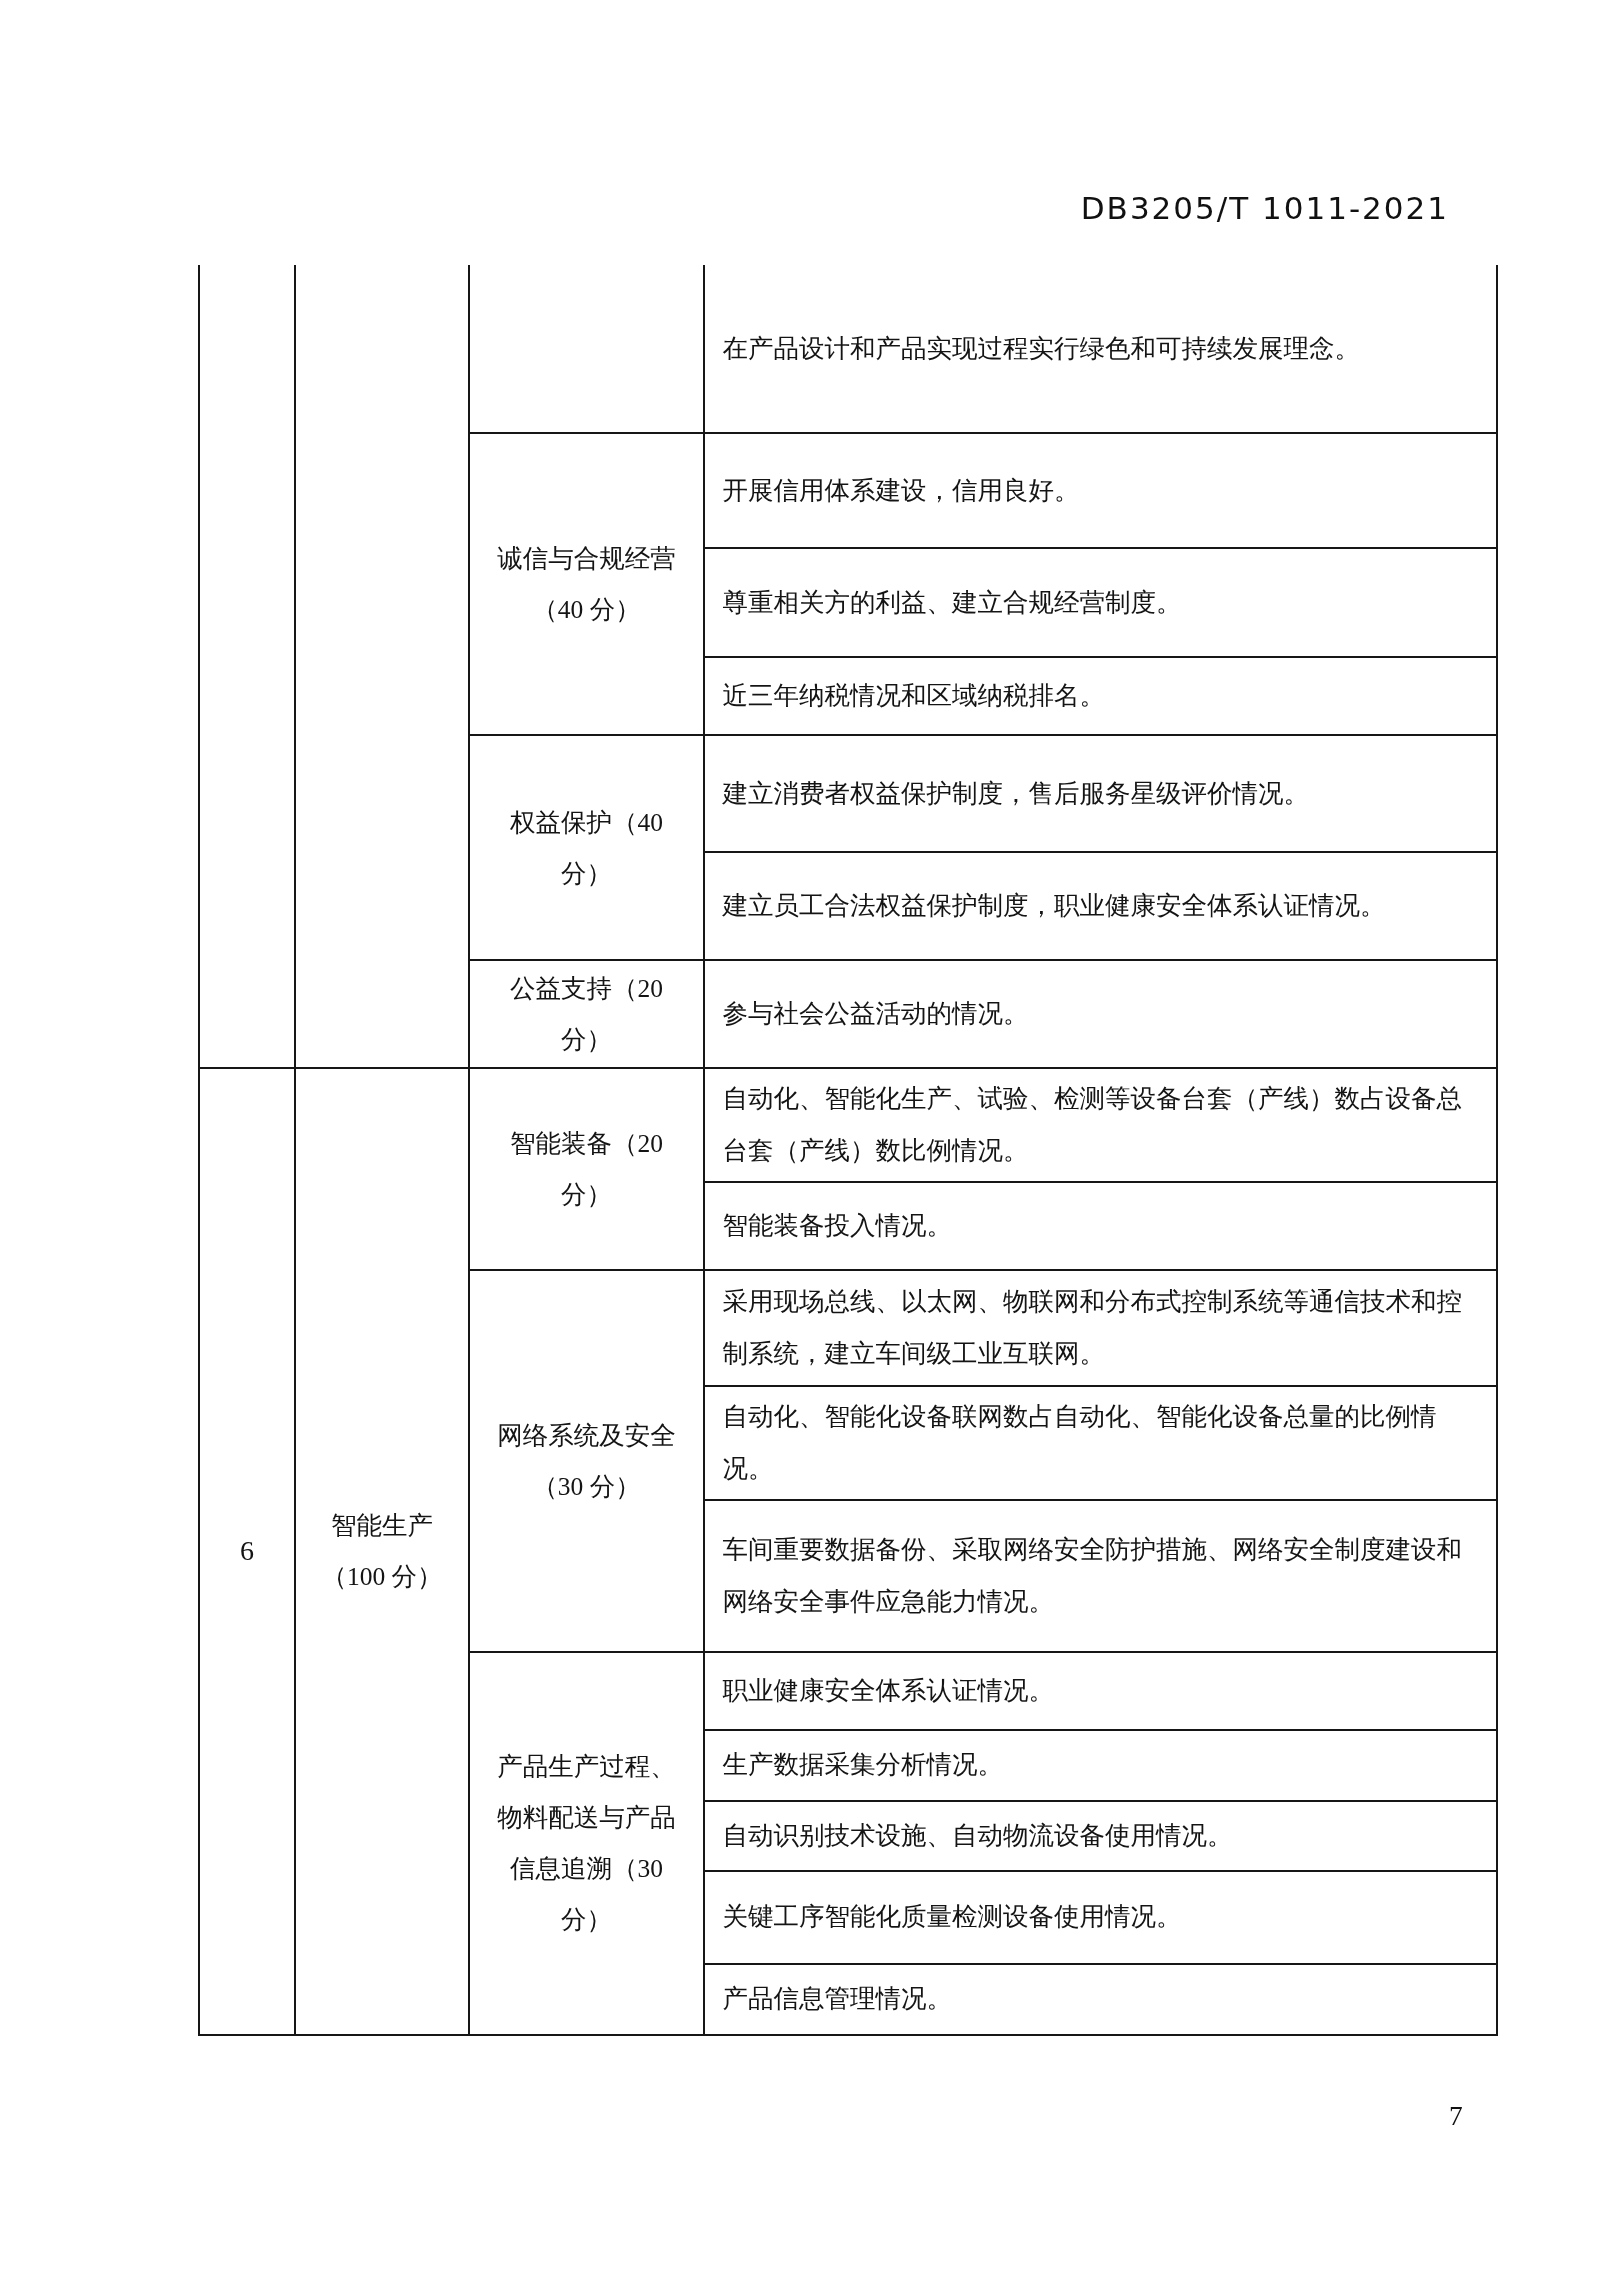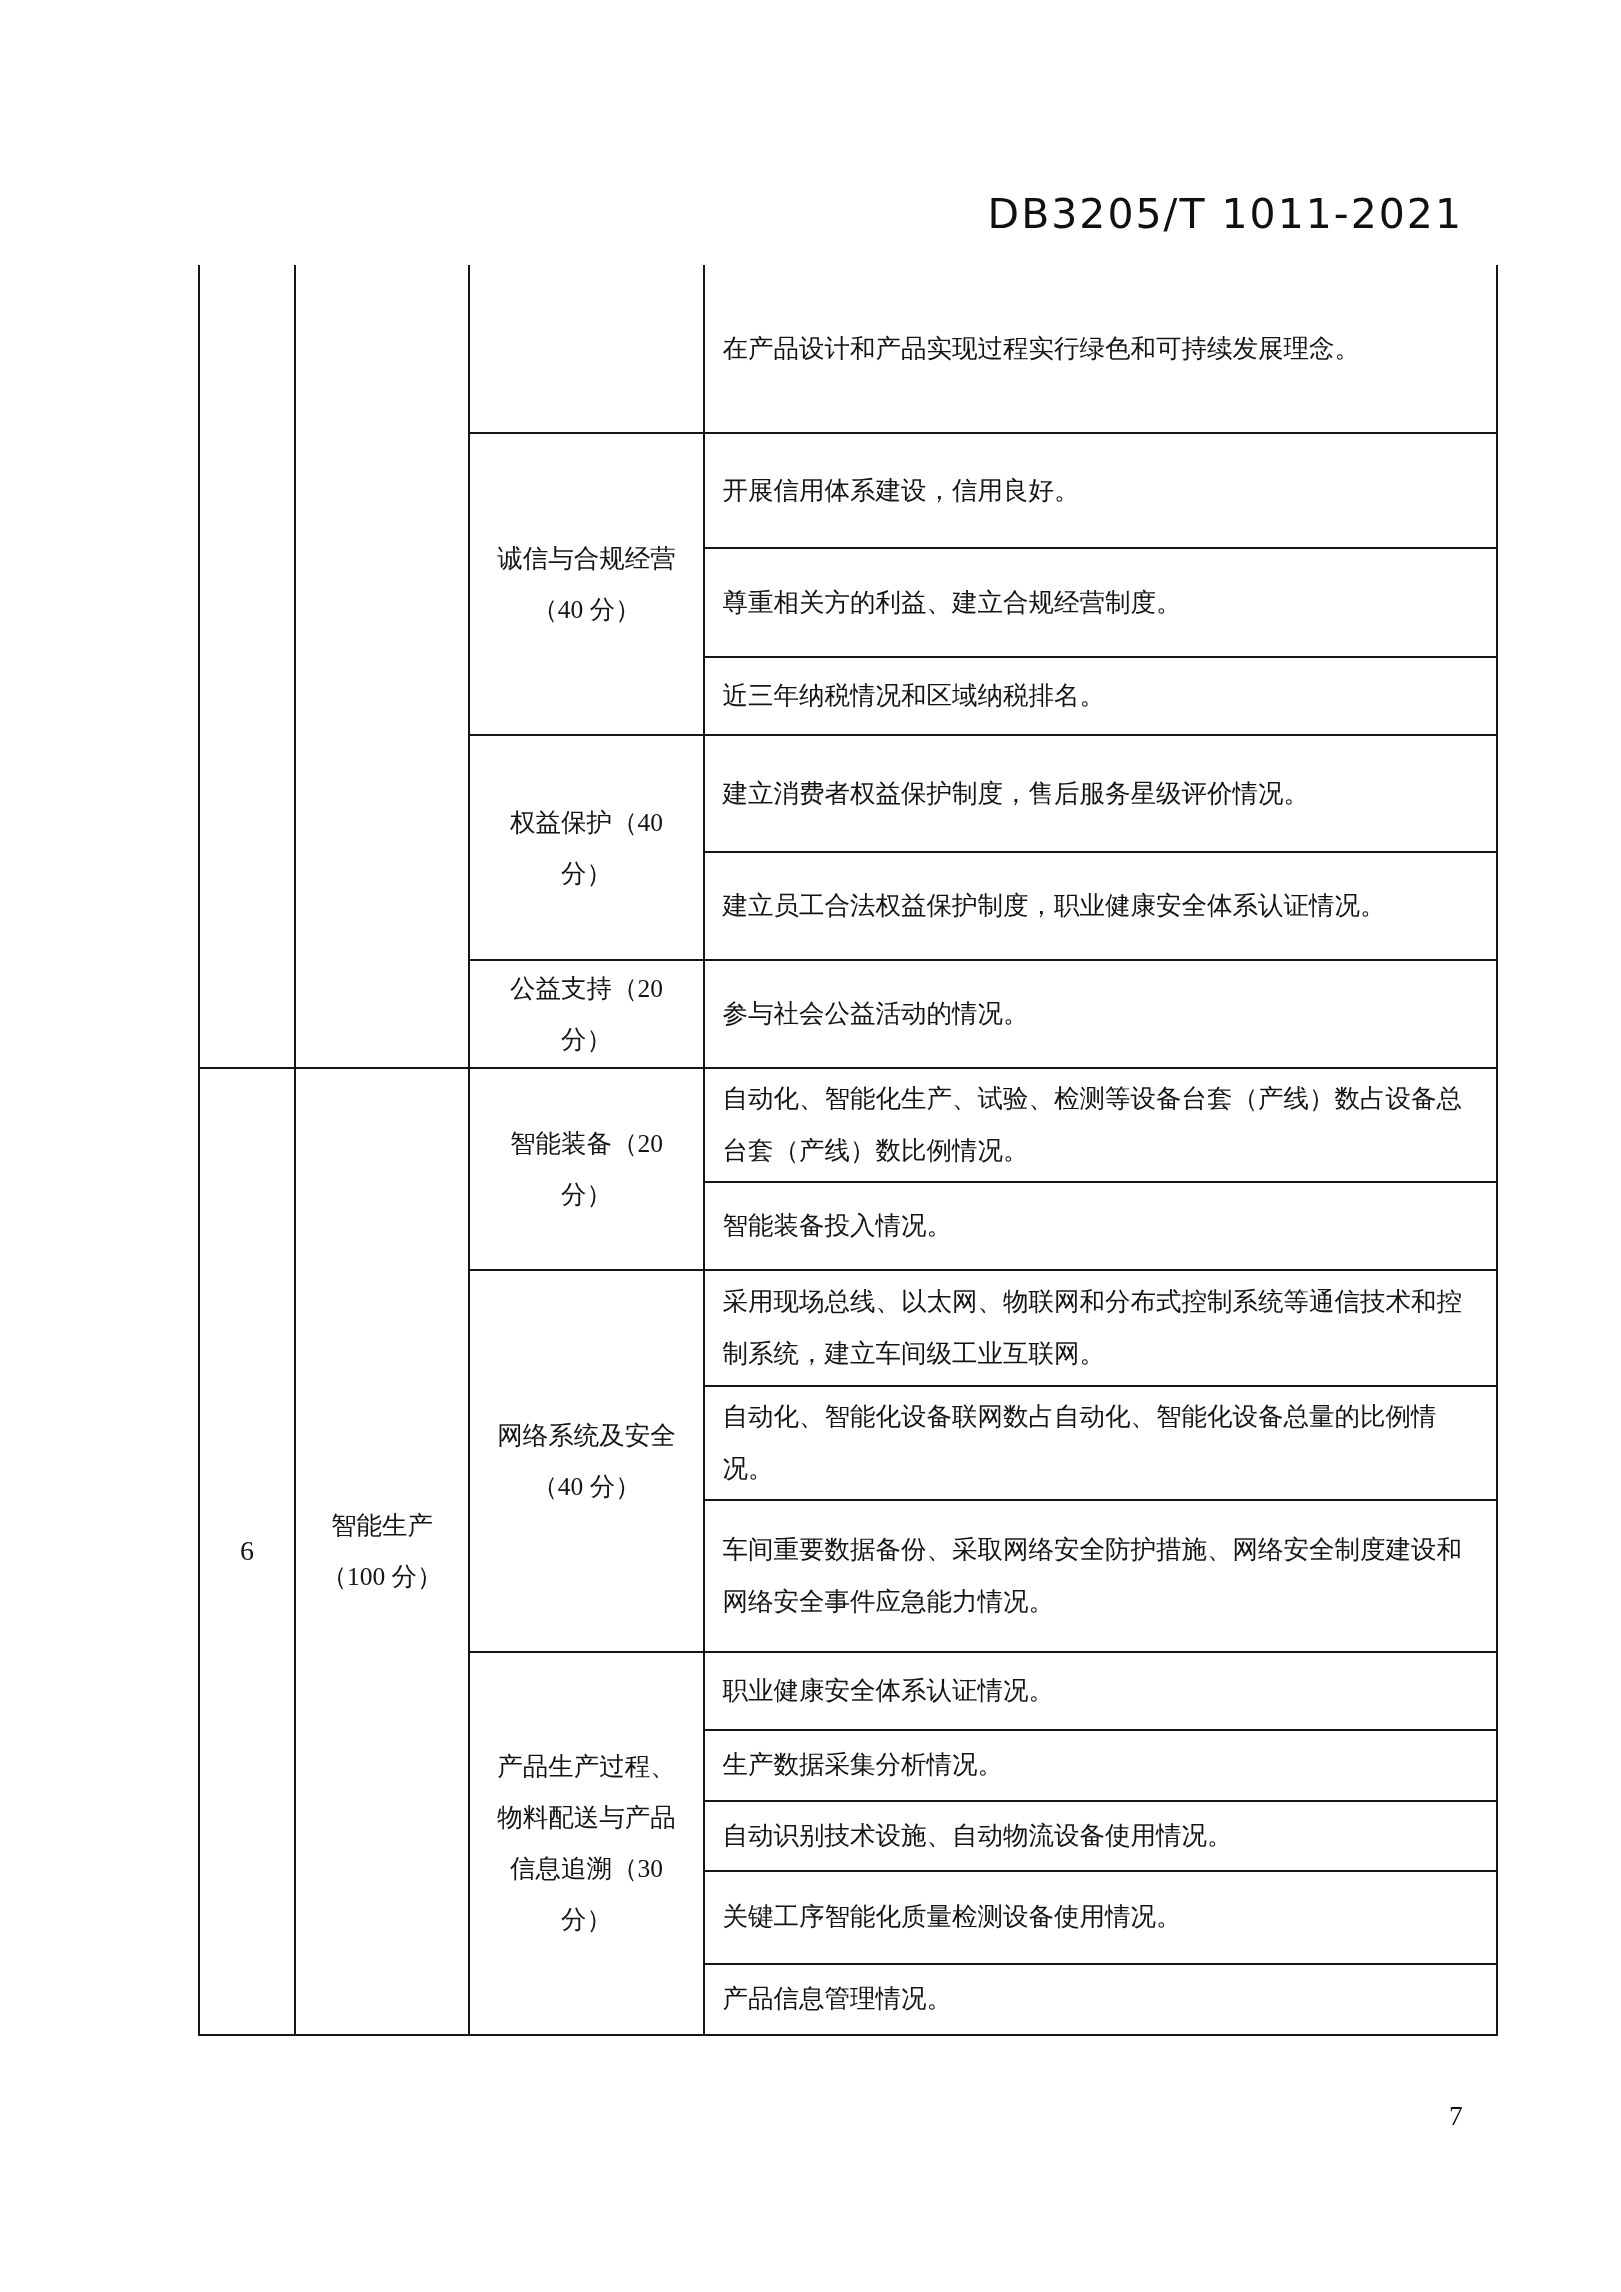--- a/index.html
+++ b/index.html
@@ -8,23 +8,23 @@
     width: 1621px;
     height: 2293px;
     background: #ffffff;
     font-family: "Liberation Serif", "DejaVu Serif", serif;
     color: #141414;
     overflow: hidden;
   }
   .header-code {
     position: absolute;
     top: 190px;
-    right: 158px;
+    right: 172px;
     font-family: "DejaVu Sans", "Liberation Sans", sans-serif;
-    font-size: 41px;
+    font-size: 31px;
     letter-spacing: 2px;
     color: #111;
     white-space: nowrap;
   }
   table.eval-table {
     position: absolute;
     left: 198px;
     top: 265px;
     width: 1299px;
     border-collapse: collapse;
@@ -117,21 +117,21 @@
         <td class="serial" rowspan="10">6</td>
         <td class="center" rowspan="10">智能生产（100 分）</td>
         <td class="center" rowspan="2">智能装备（20 分）</td>
         <td class="desc">自动化、智能化生产、试验、检测等设备台套（产线）数占设备总台套（产线）数比例情况。</td>
       </tr>
       <tr style="height:88px">
         <td class="desc">智能装备投入情况。</td>
       </tr>
 
       <tr style="height:116px">
-        <td class="center" rowspan="3">网络系统及安全（40 分）</td>
+        <td class="center" rowspan="3">网络系统及安全（30 分）</td>
         <td class="desc">采用现场总线、以太网、物联网和分布式控制系统等通信技术和控制系统，建立车间级工业互联网。</td>
       </tr>
       <tr style="height:113px">
         <td class="desc">自动化、智能化设备联网数占自动化、智能化设备总量的比例情况。</td>
       </tr>
       <tr style="height:152px">
         <td class="desc">车间重要数据备份、采取网络安全防护措施、网络安全制度建设和网络安全事件应急能力情况。</td>
       </tr>
 
       <tr style="height:78px">

